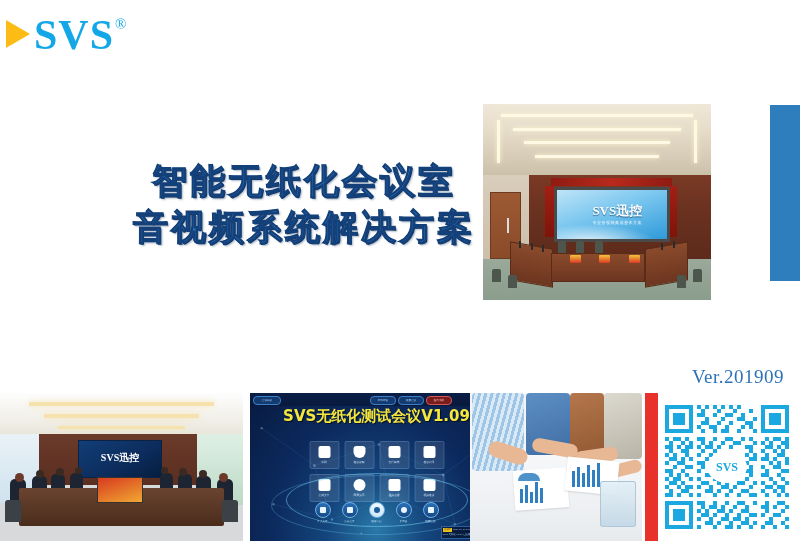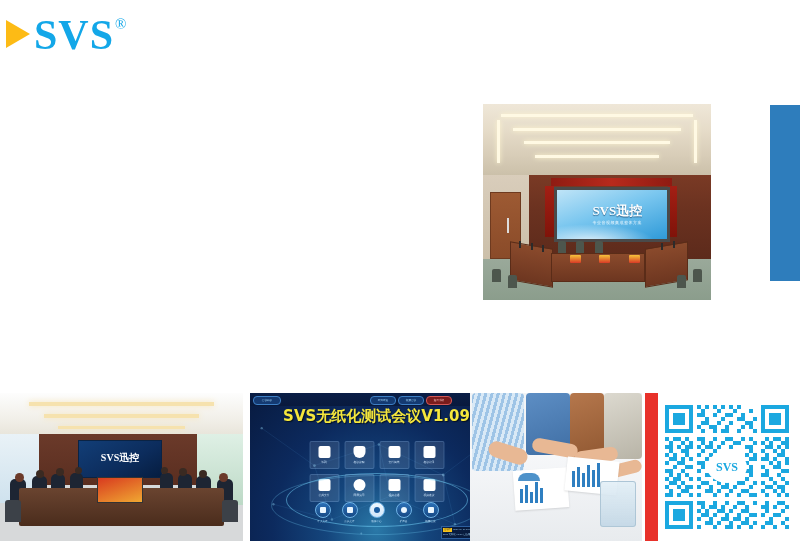--- a/index.html
+++ b/index.html
@@ -202,21 +202,26 @@
     <div class="hp-mic" style="right:21%;top:71%;width:2px;height:7px;"></div>
     <div class="hp-chair" style="left:4%;top:84%;width:9px;height:13px;"></div>
     <div class="hp-chair" style="left:11%;top:87%;width:9px;height:13px;"></div>
     <div class="hp-chair" style="right:4%;top:84%;width:9px;height:13px;"></div>
     <div class="hp-chair" style="right:11%;top:87%;width:9px;height:13px;"></div>
     <div class="hp-chair" style="left:33%;top:70%;width:8px;height:12px;"></div>
     <div class="hp-chair" style="left:41%;top:70%;width:8px;height:12px;"></div>
     <div class="hp-chair" style="left:49%;top:70%;width:8px;height:12px;"></div>
   </div>
 
-
+  <div class="title-block">
+    <div class="title-line">智能无纸化会议室</div>
+    <div class="title-line">音视频系统解决方案</div>
+  </div>
+
+  <div class="version">Ver.201909</div>
 
   <div class="strip">
 
     <div class="panel p1">
       <div class="p1-ceil"></div>
       <div class="p1-cove" style="left:12%;top:6%;width:76%;height:4px;"></div>
       <div class="p1-cove" style="left:18%;top:14%;width:64%;height:4px;"></div>
       <div class="p1-cove" style="left:24%;top:22%;width:52%;height:3px;"></div>
       <div class="p1-winL"></div>
       <div class="p1-winR"></div>

